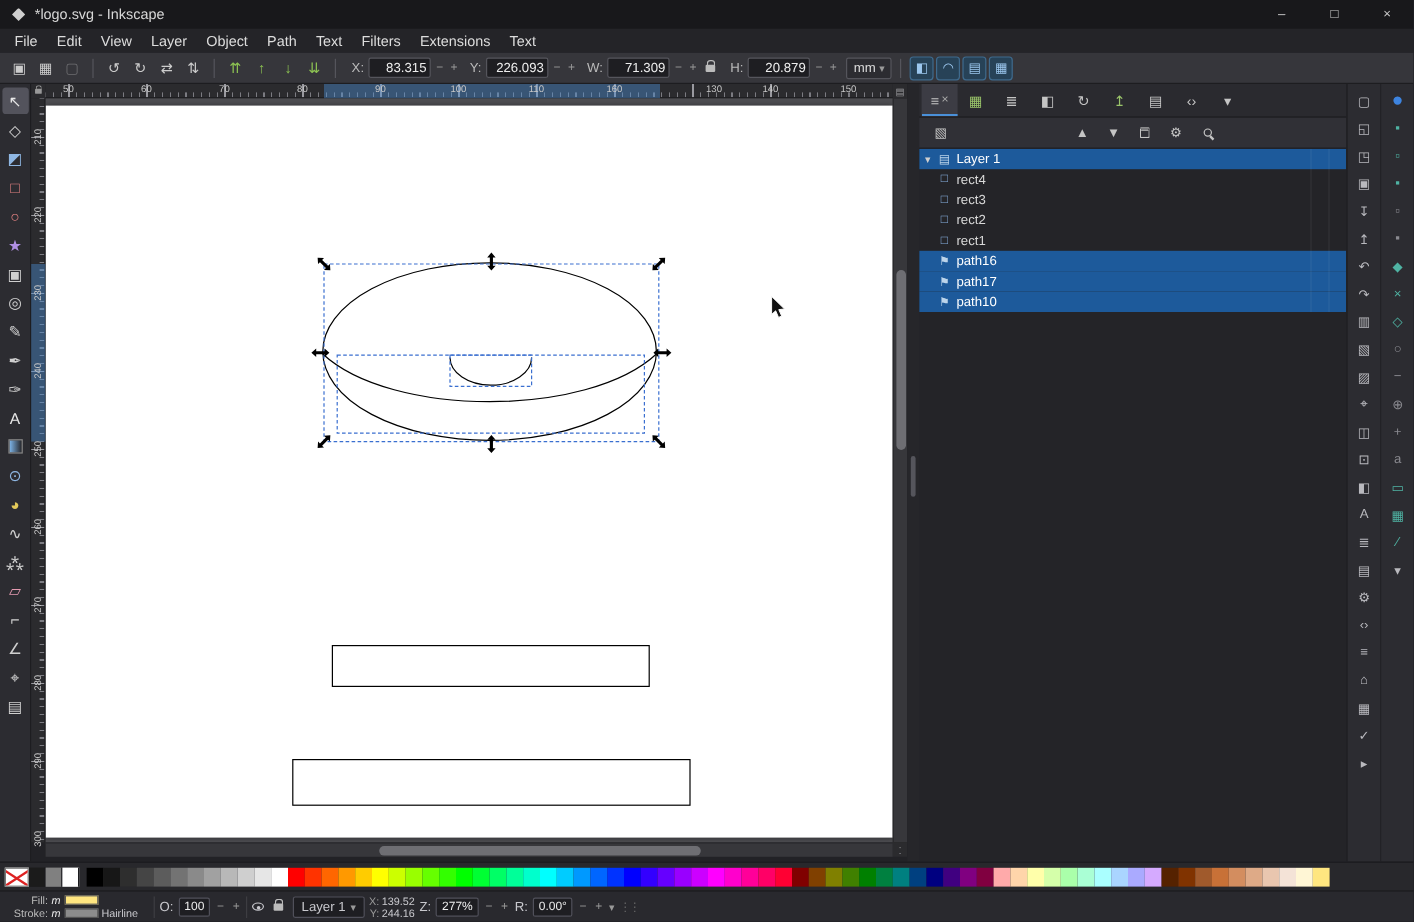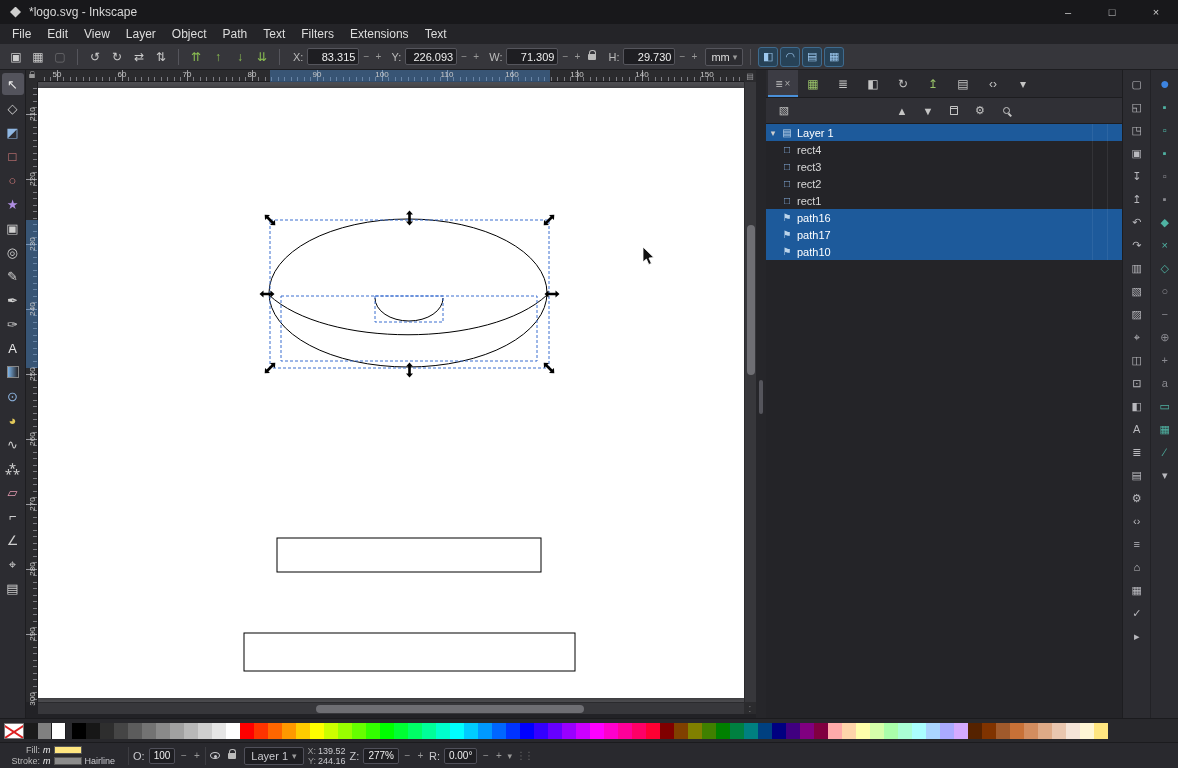--- a/index.html
+++ b/index.html
@@ -203,21 +203,21 @@
       <span class="tc-label">Y:</span>
       <span class="tc-input">226.093</span>
       <span class="tc-spin">−</span>
       <span class="tc-spin">+</span>
       <span class="tc-label">W:</span>
       <span class="tc-input">71.309</span>
       <span class="tc-spin">−</span>
       <span class="tc-spin">+</span>
       <span class="mini-lock"></span>
       <span class="tc-label">H:</span>
-      <span class="tc-input">29.730</span>
+      <span class="tc-input">20.879</span>
       <span class="tc-spin">−</span>
       <span class="tc-spin">+</span>
     </span>
   <div class="units-btn">
     <span>mm</span>
     <span class="sb-caret">▾</span>
   </div>
   <span class="tc-sep"></span>
   <span class="tcgroup" id="tc-toggles">
       <span class="tc-toggle">◧</span>
@@ -303,21 +303,21 @@
   <div class="ruler-top" id="ruler-top">
     <div class="ruler-sel" style="left:232px;top:0;width:280px;height:12px;"></div>
   <span class="rlabel" style="left: 19px;">50</span>
       <span class="rlabel" style="left: 84px;">60</span>
       <span class="rlabel" style="left: 149px;">70</span>
       <span class="rlabel" style="left: 214px;">80</span>
       <span class="rlabel" style="left: 279px;">90</span>
       <span class="rlabel" style="left: 344px;">100</span>
       <span class="rlabel" style="left: 409px;">110</span>
       <span class="rlabel" style="left: 474px;">160</span>
-      <span class="rlabel" style="left: 539px;">130</span>
+      <span class="rlabel" style="left: 557px;">130</span>
       <span class="rlabel" style="left: 604px;">140</span>
       <span class="rlabel" style="left: 669px;">150</span>
     </div>
   <div class="ruler-left" id="ruler-left">
     <div class="ruler-sel" style="left:0;top:138px;width:12px;height:148px;"></div>
   <span class="llabel" style="top: 32px;">210</span>
       <span class="llabel" style="top: 97px;">220</span>
       <span class="llabel" style="top: 162px;">230</span>
       <span class="llabel" style="top: 227px;">240</span>
       <span class="llabel" style="top: 292px;">250</span>

